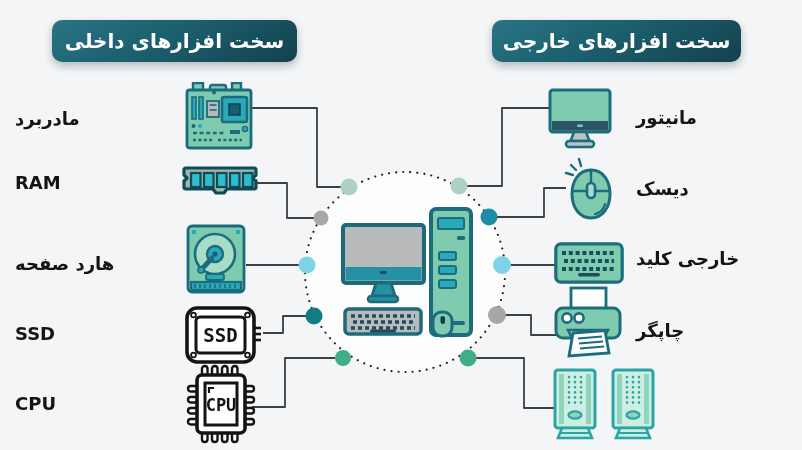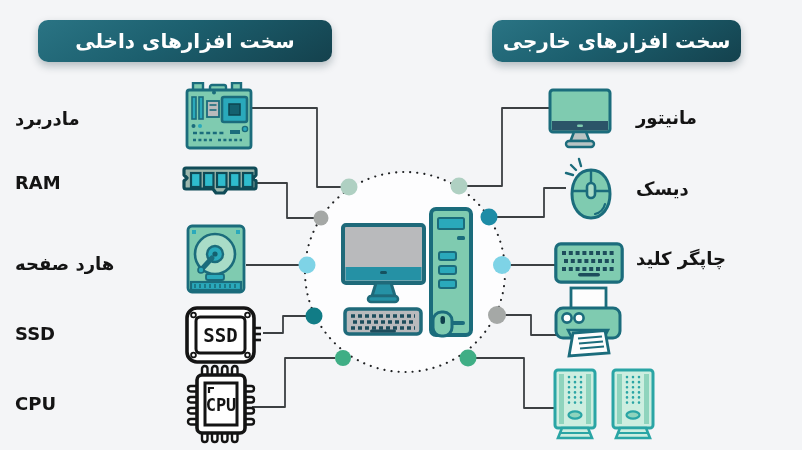--- a/index.html
+++ b/index.html
@@ -10,21 +10,21 @@
   }
   .header{
     position:absolute;top:20px;height:42px;
     background:linear-gradient(150deg,#2a7484 0%,#1c5f6e 45%,#14414d 100%);
     border-radius:10px;
     box-shadow:0 4px 9px rgba(10,40,50,.28);
     color:#fff;font-size:20px;font-weight:bold;
     display:flex;align-items:center;justify-content:center;
     direction:rtl;
   }
-  .header.internal{left:38px;width:294px;}
+  .header.internal{left:52px;width:245px;}
   .header.external{left:492px;width:249px;}
   .label{
     position:absolute;height:26px;line-height:26px;
     font-size:18px;font-weight:bold;color:#141414;
     text-align:left;direction:rtl;white-space:nowrap;
   }
   .label.lcol{left:15px;width:165px;}
   .label.rcol{left:636px;width:160px;}
   .icon{position:absolute;}
   .icon svg{display:block;}
@@ -285,15 +285,16 @@
   </div>
 
   <div class="label lcol" style="top:106px;">مادربرد</div>
   <div class="label lcol" style="top:170px;">RAM</div>
   <div class="label lcol" style="top:251px;">هارد صفحه</div>
   <div class="label lcol" style="top:321px;">SSD</div>
   <div class="label lcol" style="top:391px;">CPU</div>
 
   <div class="label rcol" style="top:105px;">مانیتور</div>
   <div class="label rcol" style="top:176px;">دیسک</div>
-  <div class="label rcol" style="top:246px;">چاپگر کلید</div>
+  <div class="label rcol" style="top:246px;">خارجی کلید</div>
+  <div class="label rcol" style="top:318px;">چاپگر</div>
 
 </div>
 
 </body></html>

